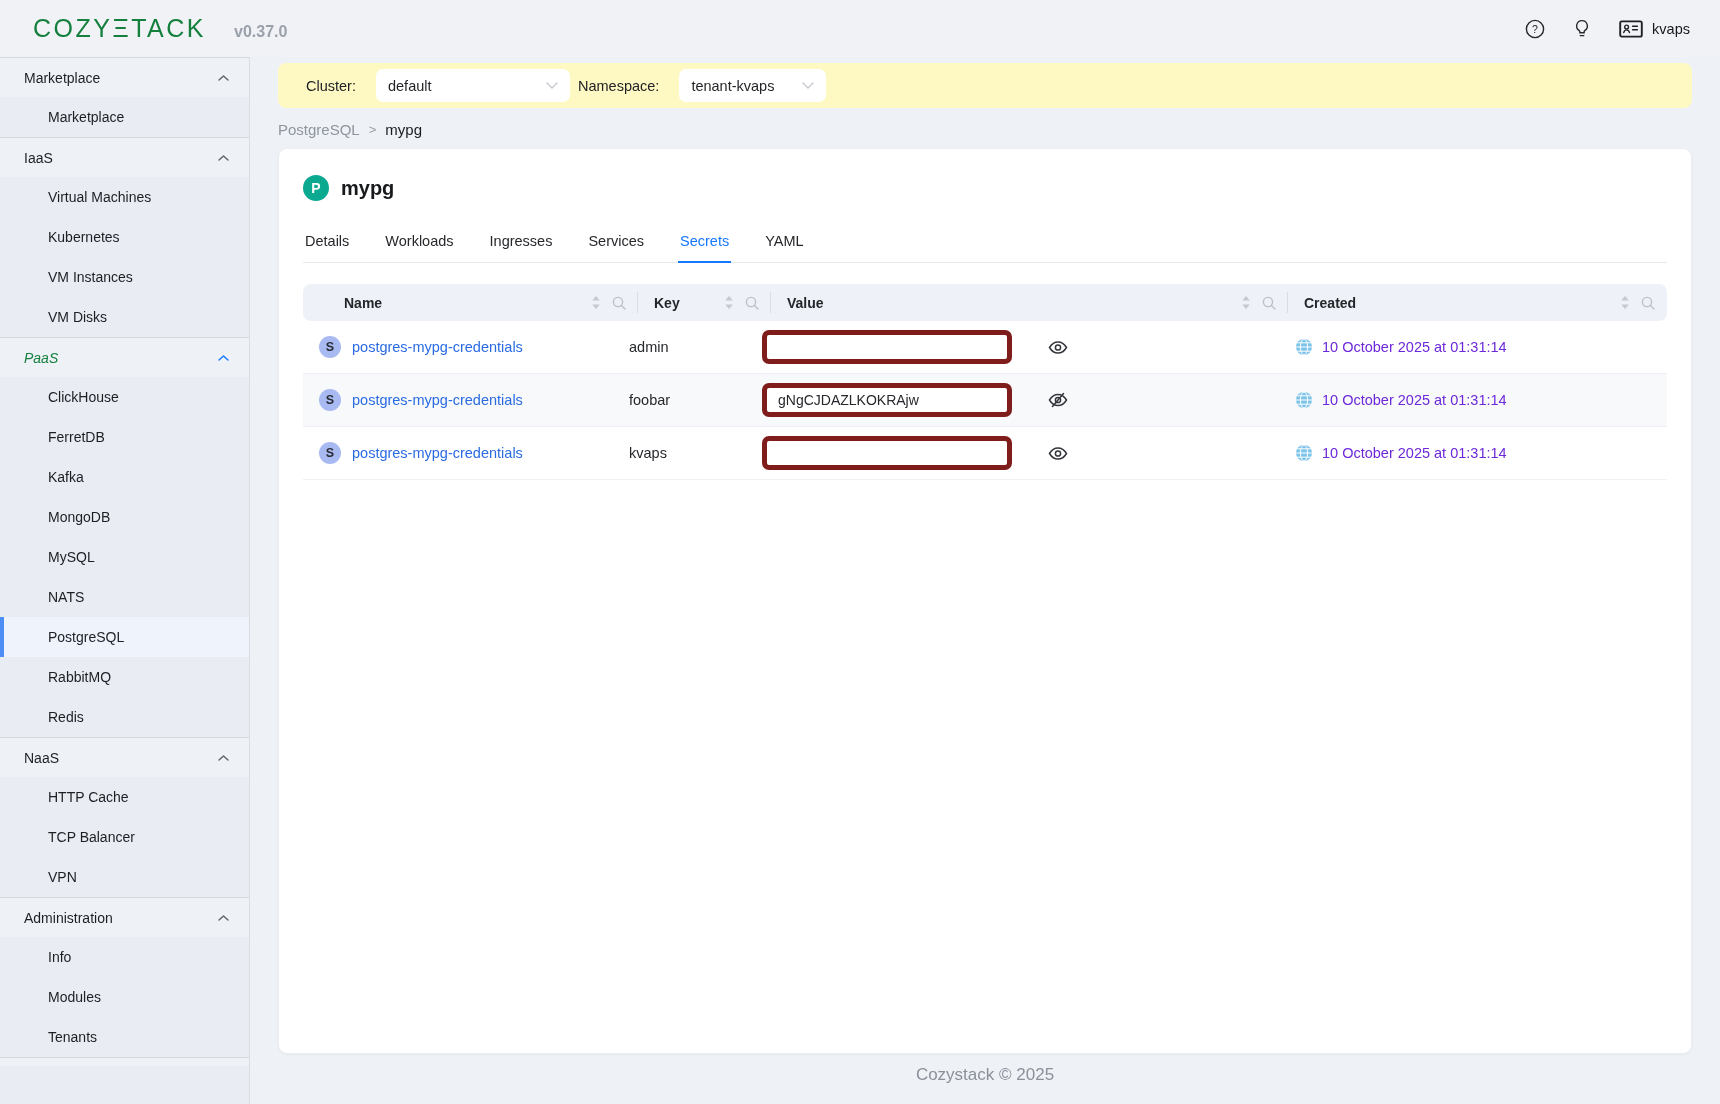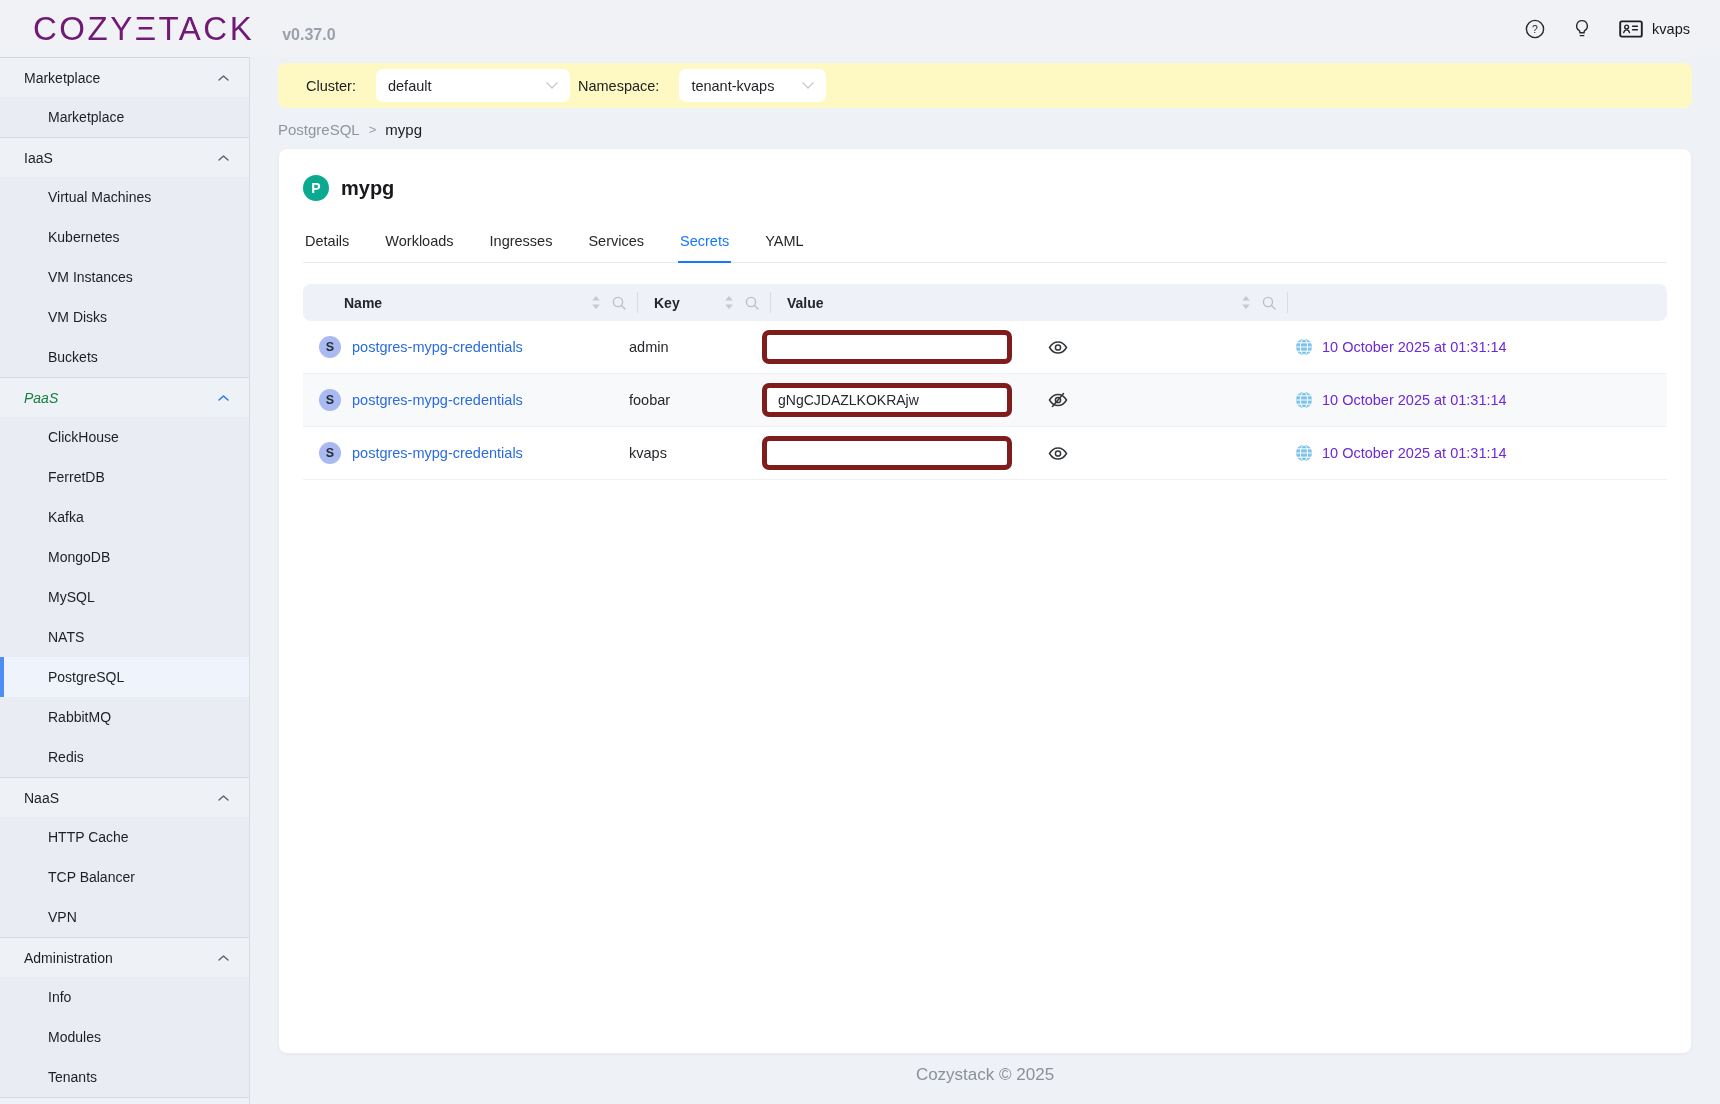--- a/index.html
+++ b/index.html
@@ -9,21 +9,21 @@
     background:#eef1f5;
     color:#1d1f23;
     overflow:hidden;
   }
   
   .topbar{
     height:57px; display:flex; align-items:center; justify-content:space-between;
     padding:0 30px 0 33px; background:#f0f2f6;
   }
   .brand{ display:flex; align-items:baseline; }
-  .logo{ font-size:33px; letter-spacing:2.5px; color:#701a75; font-weight:500; }
+  .logo{ font-size:25px; letter-spacing:2.5px; color:#15803d; font-weight:500; }
   .version{ font-size:16px; font-weight:700; color:#9ba1ab; margin-left:28px; }
   .top-actions{ display:flex; align-items:center; gap:28px; }
   .icon-btn{ display:flex; align-items:center; cursor:pointer; }
   .user-chip{ display:flex; align-items:center; gap:9px; font-size:14.5px; color:#17181a; cursor:pointer; }
 
   
   .shell{ display:flex; height:1047px; }
   .sidebar{
     width:250px; flex-shrink:0; background:#e9ecf2;
     border-right:1px solid #d9dde3; overflow:hidden;
@@ -182,23 +182,20 @@
       </div>
     <div class="side-item">
         <span>Kubernetes</span>
       </div>
     <div class="side-item">
         <span>VM Instances</span>
       </div>
     <div class="side-item">
         <span>VM Disks</span>
       </div>
-    <div class="side-item">
-        <span>Buckets</span>
-      </div>
 
     <div class="side-section active">
       <span>PaaS</span>
       <svg width="11" height="6" viewBox="0 0 11 6">
           <path d="M1 5 5.5 1 10 5" fill="none" stroke="#1677ff" stroke-width="1.4" stroke-linecap="round" stroke-linejoin="round"></path>
         </svg>
     </div>
     <div class="side-item">
         <span>ClickHouse</span>
       </div>
@@ -336,20 +333,37 @@
               <span class="tool">
                   <svg width="14" height="14" viewBox="0 0 14 14">
                     <circle cx="6" cy="6" r="4.6" fill="none" stroke="#bcc0c7" stroke-width="1.4"></circle>
                     <path d="M9.5 9.5 13 13" stroke="#bcc0c7" stroke-width="1.4" stroke-linecap="round"></path>
                   </svg>
                 </span>
             </span>
           </div>
           <div class="th">
             <span>Value</span>
+            <span class="th-tools">
+              <span class="tool">
+                  <svg width="10" height="15" viewBox="0 0 10 15">
+                    <path d="M5 1 8.8 5.4H1.2z" fill="#c5c9d0"></path>
+                    <path d="M5 14 1.2 9.6h7.6z" fill="#c5c9d0"></path>
+                  </svg>
+                </span>
+              <span class="tool">
+                  <svg width="14" height="14" viewBox="0 0 14 14">
+                    <circle cx="6" cy="6" r="4.6" fill="none" stroke="#bcc0c7" stroke-width="1.4"></circle>
+                    <path d="M9.5 9.5 13 13" stroke="#bcc0c7" stroke-width="1.4" stroke-linecap="round"></path>
+                  </svg>
+                </span>
+            </span>
+          </div>
+          <div class="th last">
+            <span>Created</span>
             <span class="th-tools">
               <span class="tool">
                   <svg width="10" height="15" viewBox="0 0 10 15">
                     <path d="M5 1 8.8 5.4H1.2z" fill="#c5c9d0"></path>
                     <path d="M5 14 1.2 9.6h7.6z" fill="#c5c9d0"></path>
                   </svg>
                 </span>
               <span class="tool">
                   <svg width="14" height="14" viewBox="0 0 14 14">
                     <circle cx="6" cy="6" r="4.6" fill="none" stroke="#bcc0c7" stroke-width="1.4"></circle>

